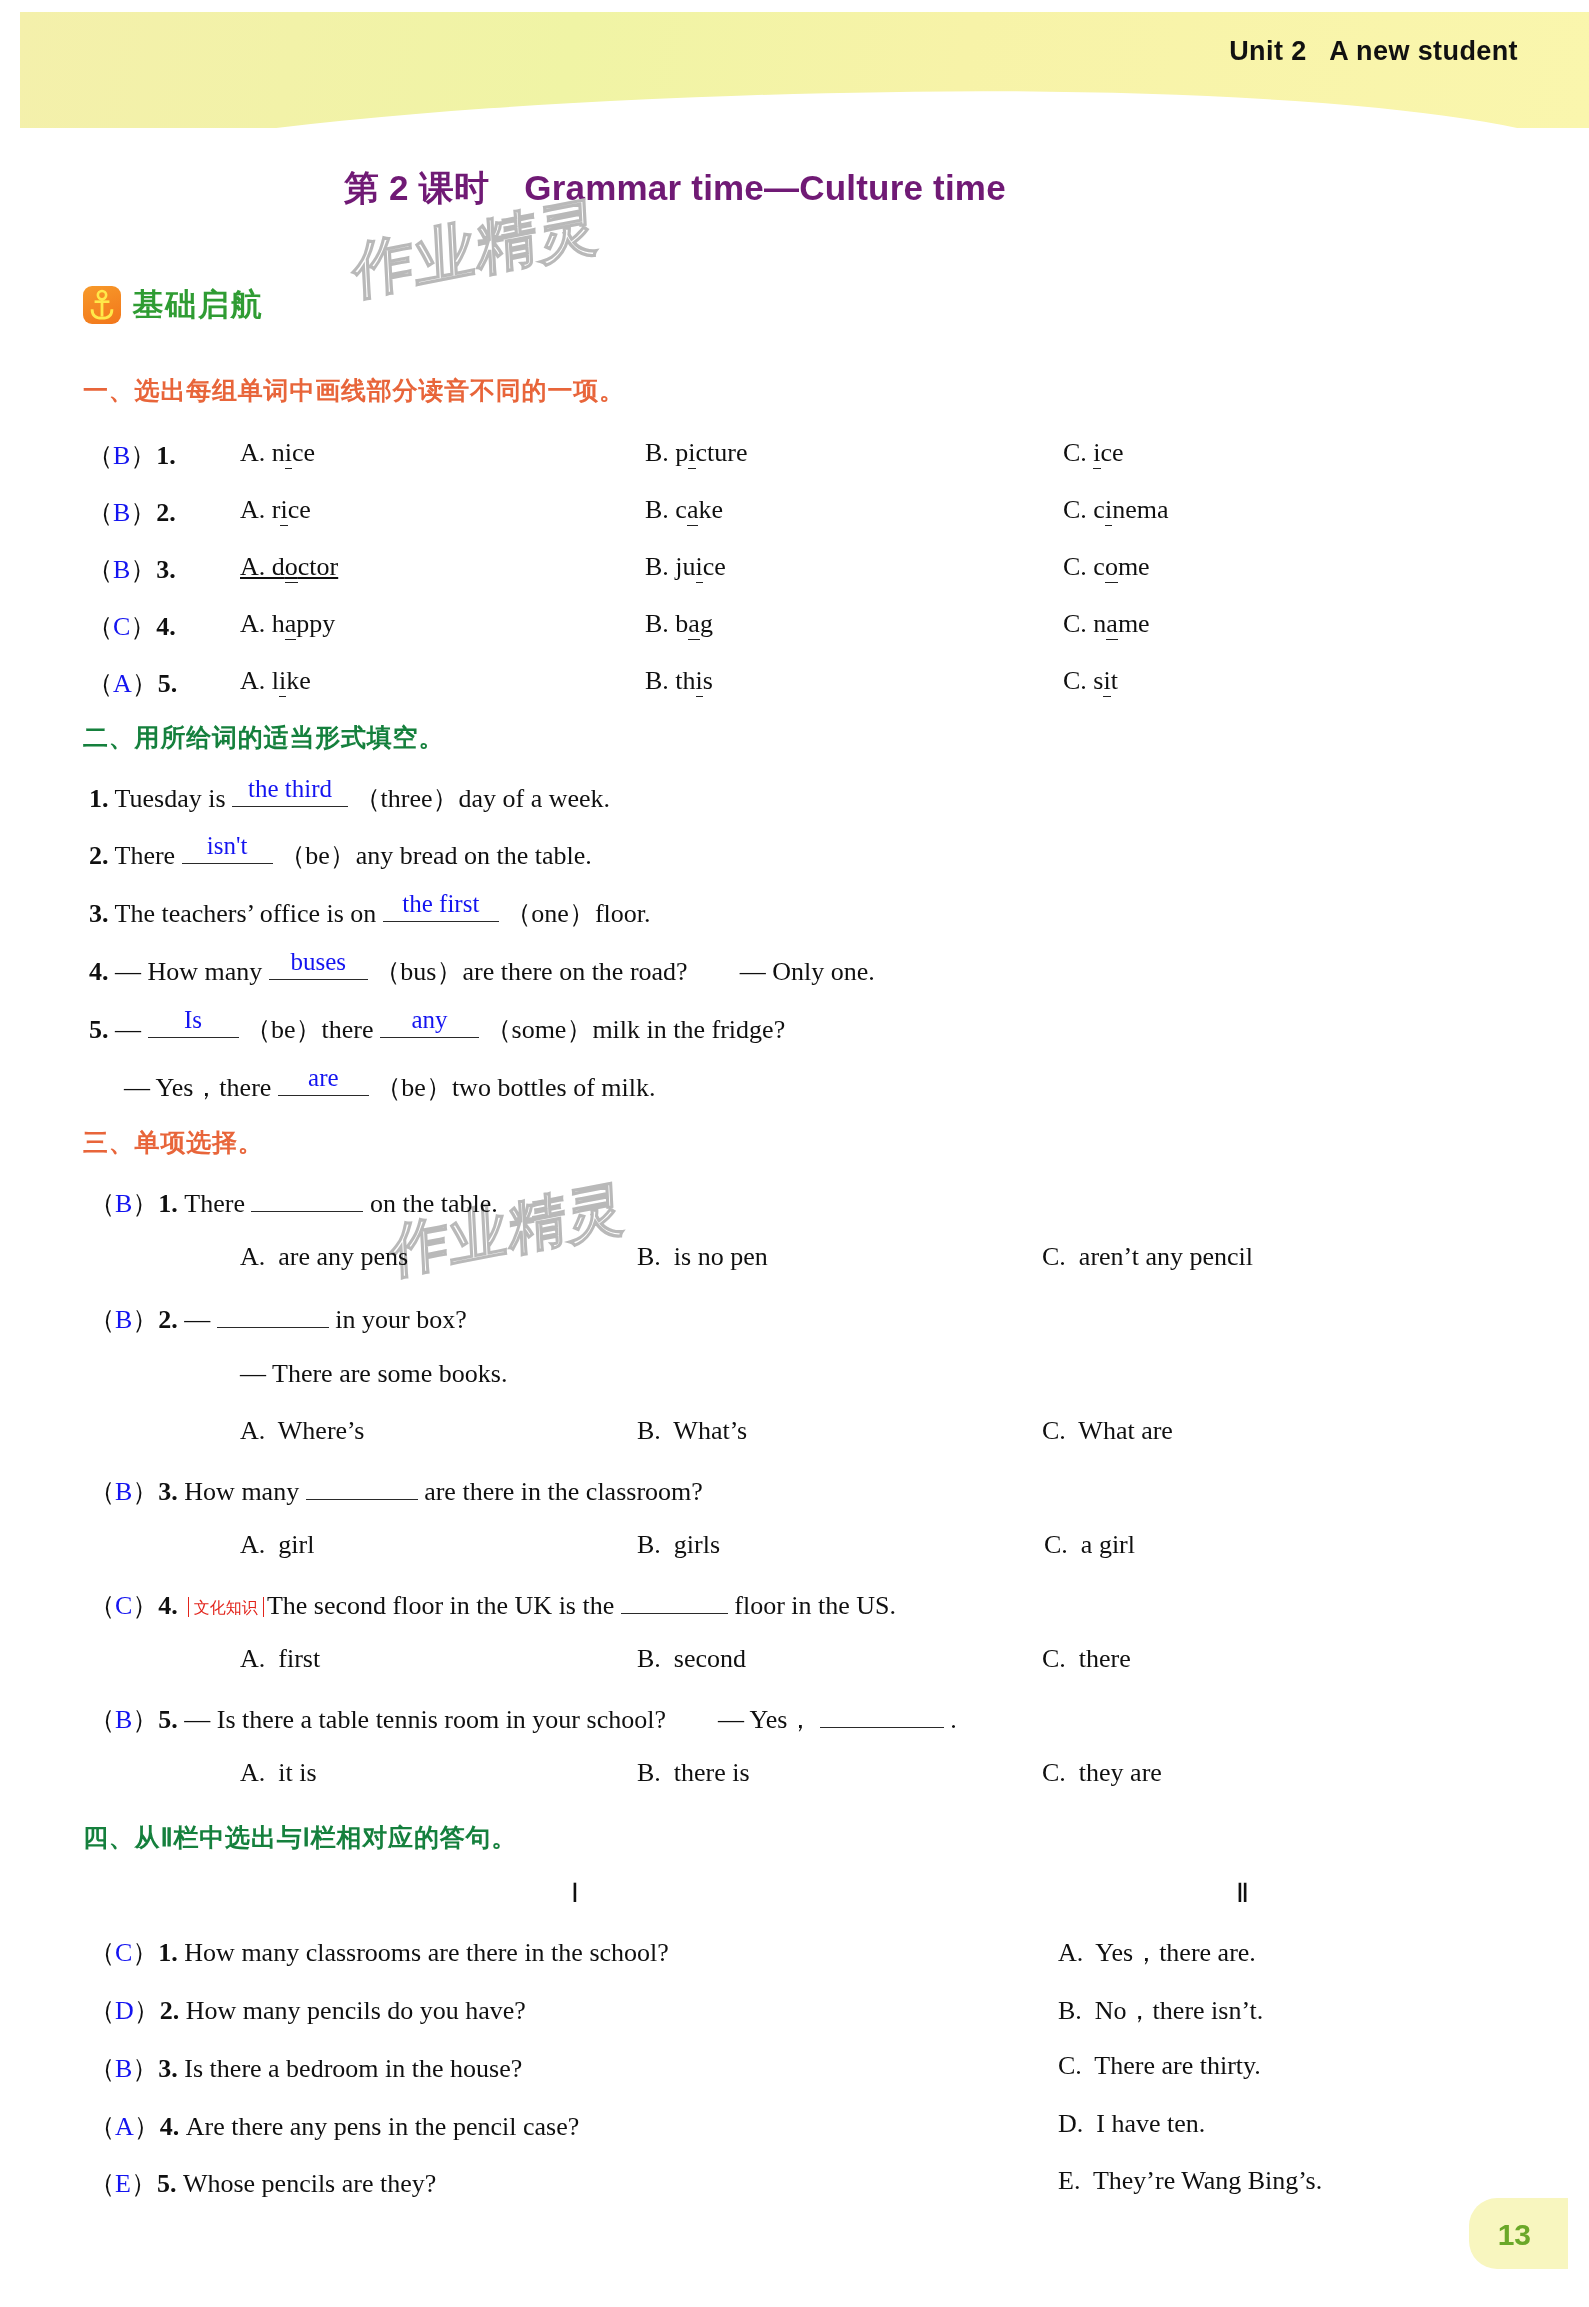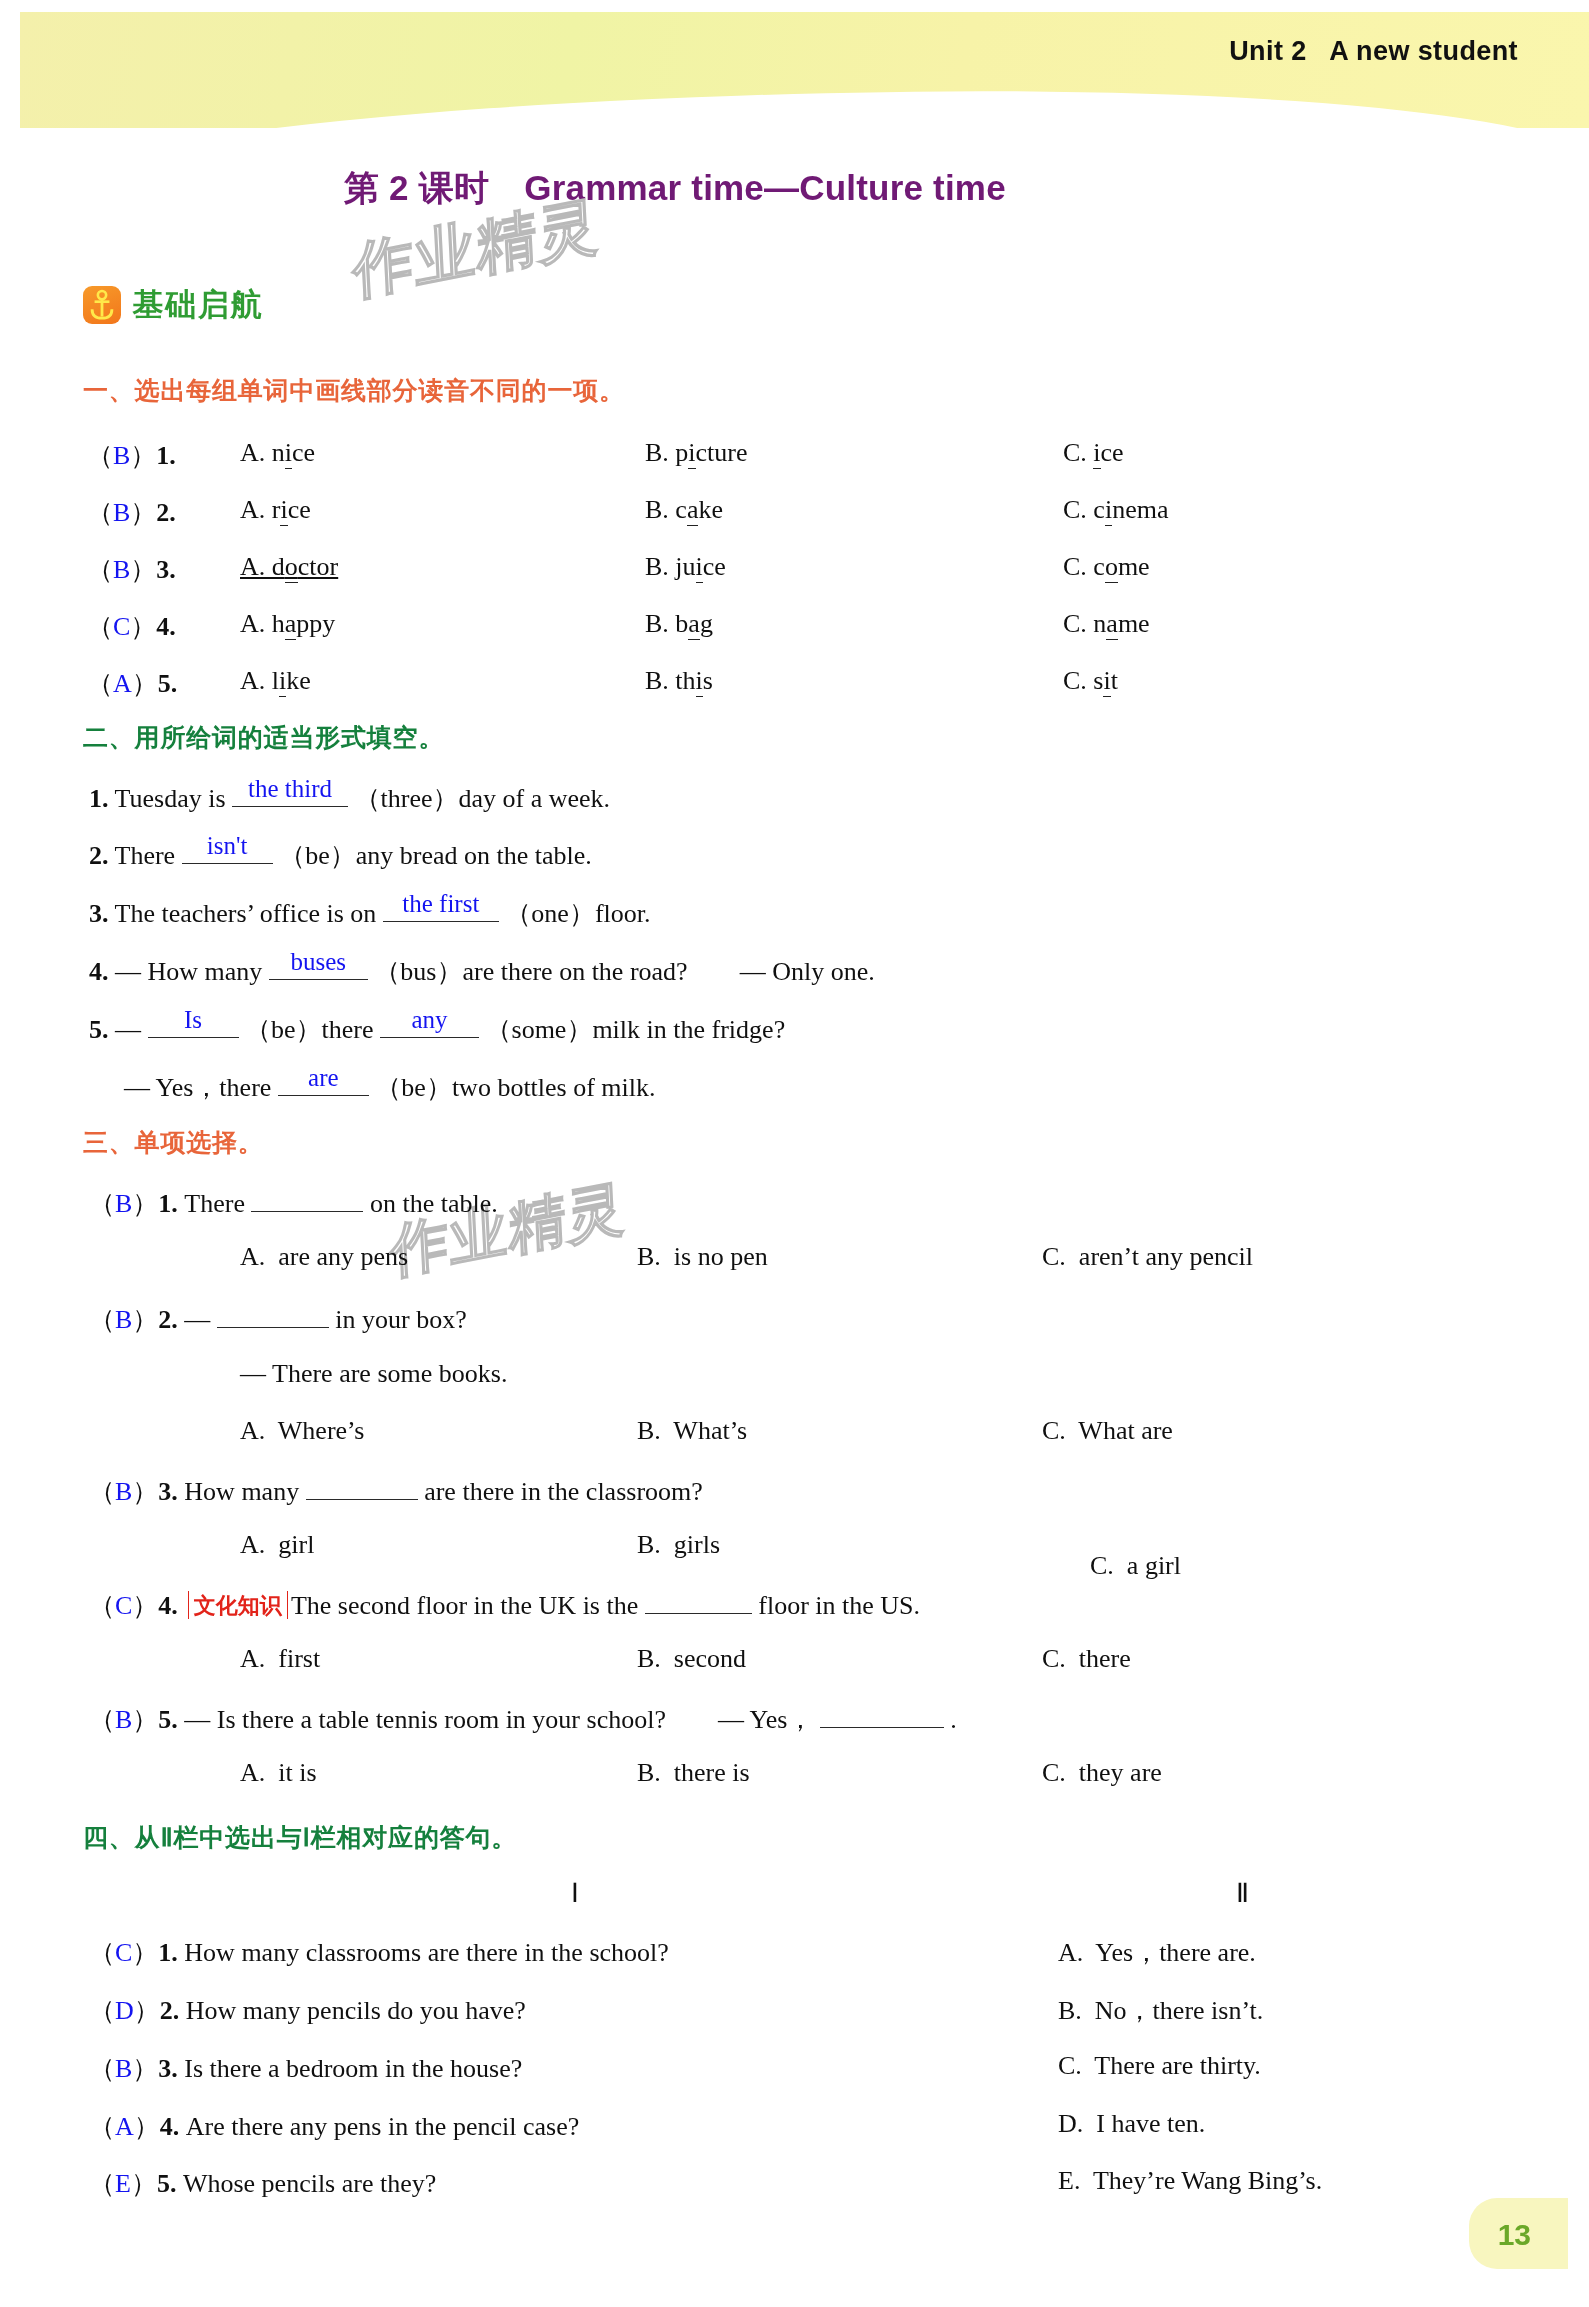--- a/index.html
+++ b/index.html
@@ -96,21 +96,21 @@
   }
   .blank .hand{
     position:absolute;left:50%;transform:translateX(-50%);
     bottom:3.3px;
     color:#1414f0;font-size:25px;white-space:nowrap;
     font-family:"Liberation Serif", serif;
   }
 
   
   .culture-tag{
-    color:#e2231a;font-size:22px;font-weight:bold;
+    color:#e2231a;font-size:16px;font-weight:normal;
     font-family:"Liberation Sans", sans-serif;
     border-left:1.7px solid #e2231a;border-right:1.7px solid #e2231a;
     padding:1.7px 5px 1.7px 5px;margin:0 3.3px;
     position:relative;top:-1.7px;
   }
 
   
   .roman{position:absolute;font-size:26.5px;color:#101010;}
 
   
@@ -193,21 +193,21 @@
     <div class="col" style="left: 637px; top: 1242px;">B.  is no pen</div>
     <div class="col" style="left: 1042px; top: 1242px;">C.  aren’t any pencil</div>
     <div class="row" style="left: 89px; top: 1302px;"><span class="paren">（</span><span class="ans">B</span><span class="paren">）</span><span class="bold-num">2.</span> — <span class="blank" style="width:112px;"></span> in your box?</div>
     <div class="row" style="left: 240px; top: 1359px;">— There are some books.</div>
     <div class="col" style="left: 240px; top: 1416px;">A.  Where’s</div>
     <div class="col" style="left: 637px; top: 1416px;">B.  What’s</div>
     <div class="col" style="left: 1042px; top: 1416px;">C.  What are</div>
     <div class="row" style="left: 89px; top: 1474px;"><span class="paren">（</span><span class="ans">B</span><span class="paren">）</span><span class="bold-num">3.</span> How many <span class="blank" style="width:112px;"></span> are there in the classroom?</div>
     <div class="col" style="left: 240px; top: 1530px;">A.  girl</div>
     <div class="col" style="left: 637px; top: 1530px;">B.  girls</div>
-    <div class="col" style="left: 1090px; top: 1530px; margin-top: 21px;">C.  a girl</div>
+    <div class="col" style="left: 1044px; top: 1530px;">C.  a girl</div>
     <div class="row" style="left: 89px; top: 1588px;"><span class="paren">（</span><span class="ans">C</span><span class="paren">）</span><span class="bold-num">4.</span> <span class="culture-tag">文化知识</span>The second floor in the UK is the <span class="blank" style="width:107px;"></span> floor in the US.</div>
     <div class="col" style="left: 240px; top: 1644px;">A.  first</div>
     <div class="col" style="left: 637px; top: 1644px;">B.  second</div>
     <div class="col" style="left: 1042px; top: 1644px;">C.  there</div>
     <div class="row" style="left: 89px; top: 1702px;"><span class="paren">（</span><span class="ans">B</span><span class="paren">）</span><span class="bold-num">5.</span> — Is there a table tennis room in your school?　　— Yes， <span class="blank" style="width:124px;"></span> .</div>
     <div class="col" style="left: 240px; top: 1758px;">A.  it is</div>
     <div class="col" style="left: 637px; top: 1758px;">B.  there is</div>
     <div class="col" style="left: 1042px; top: 1758px;">C.  they are</div>
   </div>
 

